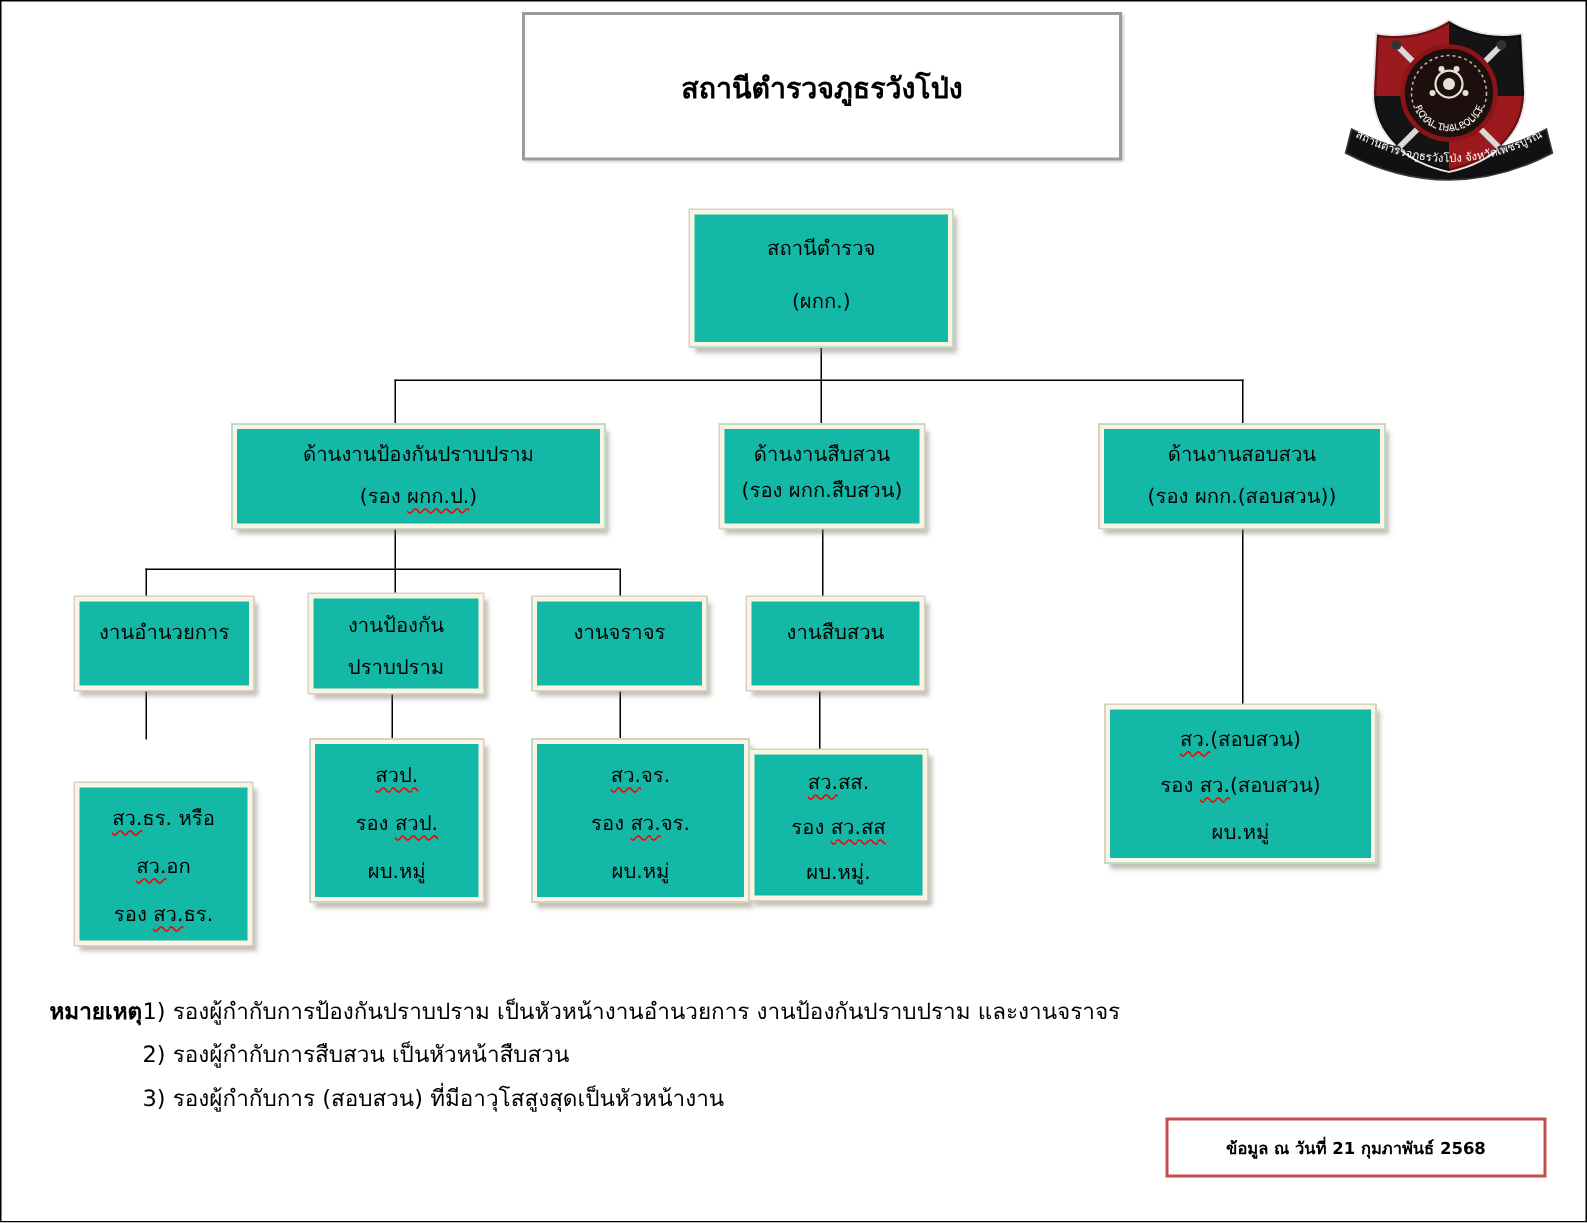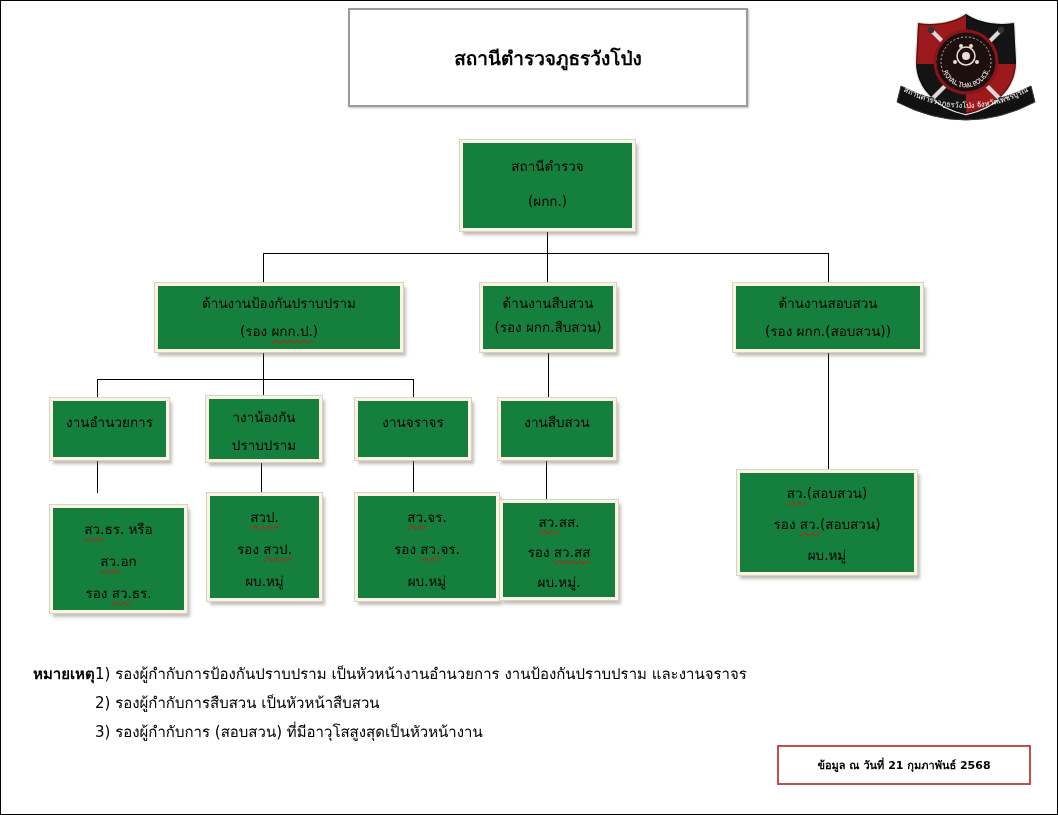--- a/index.html
+++ b/index.html
@@ -13,21 +13,21 @@
   
   .title-box{
     position:absolute;left:348px;top:8px;width:396px;height:95px;
     background:#fff;border:2px solid #9a9a9a;box-shadow:1px 1px 2px rgba(0,0,0,.25);
     display:flex;flex-direction:column;justify-content:center;align-items:center;gap:12px;
     font-weight:bold;font-size:19px;text-align:center;
   }
 
   
   .node{
-    position:absolute;background:#15803d;
+    position:absolute;background:#14b8a6;
     border:3px solid #FBF4E2;
     box-shadow:0 0 0 1px #d8d2c4, 3px 4px 3px rgba(120,110,95,.45);
     display:flex;flex-direction:column;align-items:center;text-align:center;
     font-size:13.5px;line-height:18px;box-sizing:border-box;
   }
   .node .ln{white-space:nowrap;}
   .sq{
     text-decoration:underline;
     text-decoration-style:wavy;
     text-decoration-color:#FF0000;
@@ -148,33 +148,33 @@
 <div class="node" style="left:733px;top:283px;width:190px;height:69px;padding-top:8px;gap:10px">
   <div class="ln"><span>ด้านงานสอบสวน</span></div>
   <div class="ln"><span>(รอง ผกก.(สอบสวน))</span></div>
 </div>
 
 <div class="node" style="left:50px;top:398px;width:119px;height:62px;padding-top:12px">
   <div class="ln"><span>งานอำนวยการ</span></div>
 </div>
 
 <div class="node" style="left:206px;top:396px;width:116px;height:66px;padding-top:9px;gap:10px">
-  <div class="ln"><span>างาน้องกัน</span></div>
+  <div class="ln"><span>งานป้องกัน</span></div>
   <div class="ln"><span>ปราบปราม</span></div>
 </div>
 
 <div class="node" style="left:355px;top:398px;width:116px;height:62px;padding-top:12px">
   <div class="ln"><span>งานจราจร</span></div>
 </div>
 
 <div class="node" style="left:498px;top:398px;width:118px;height:62px;padding-top:12px">
   <div class="ln"><span>งานสืบสวน</span></div>
 </div>
 
-<div class="node" style="left:50px;top:505px;width:137px;height:108px;padding-top:12px;gap:14px">
+<div class="node" style="left:50px;top:522px;width:118px;height:108px;padding-top:12px;gap:14px">
   <div class="ln"><span class="sq">สว.</span><span>ธร. หรือ</span></div>
   <div class="ln"><span class="sq">สว.</span><span>อก</span></div>
   <div class="ln"><span>รอง </span><span class="sq">สว.</span><span>ธร.</span></div>
 </div>
 
 <div class="node" style="left:207px;top:493px;width:115px;height:108px;padding-top:12px;gap:14px">
   <div class="ln"><span class="sq">สวป.</span></div>
   <div class="ln"><span>รอง </span><span class="sq">สวป.</span></div>
   <div class="ln"><span>ผบ.หมู่</span></div>
 </div>

